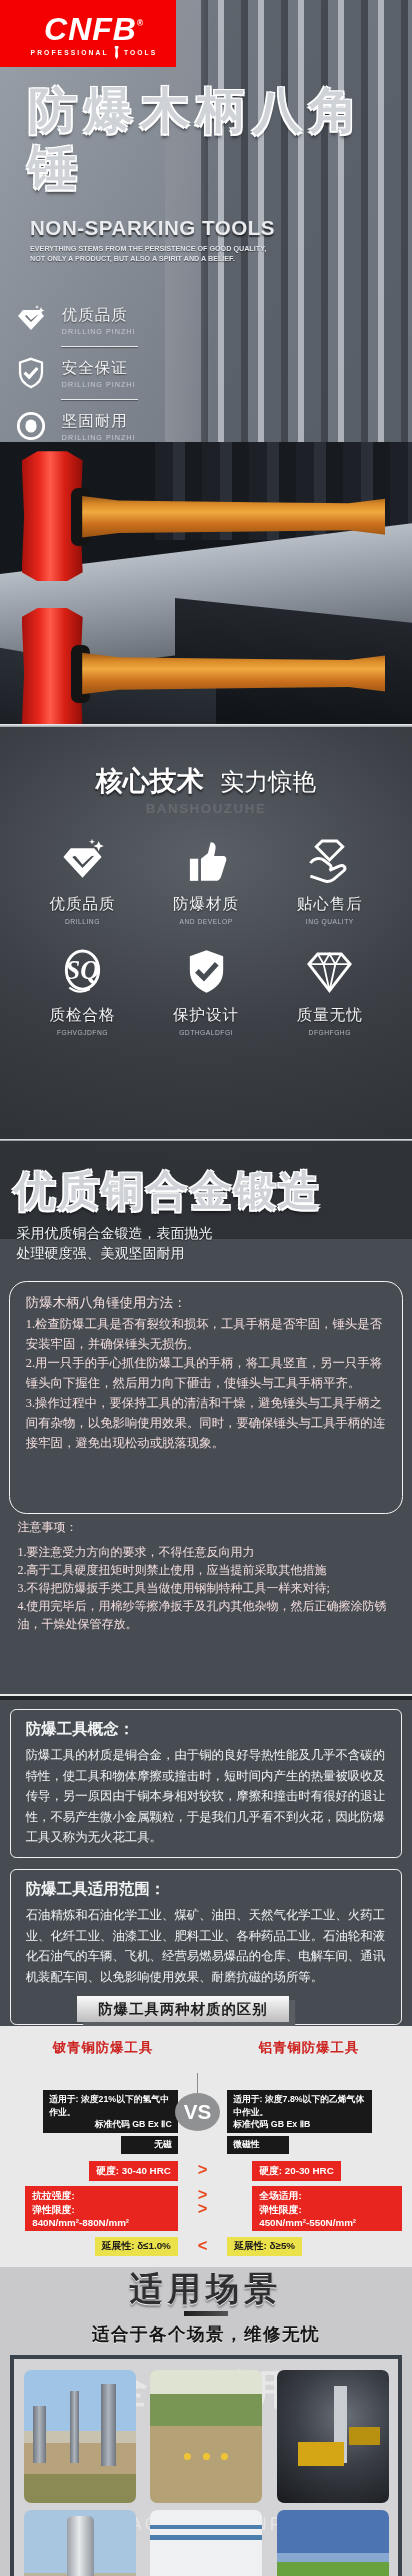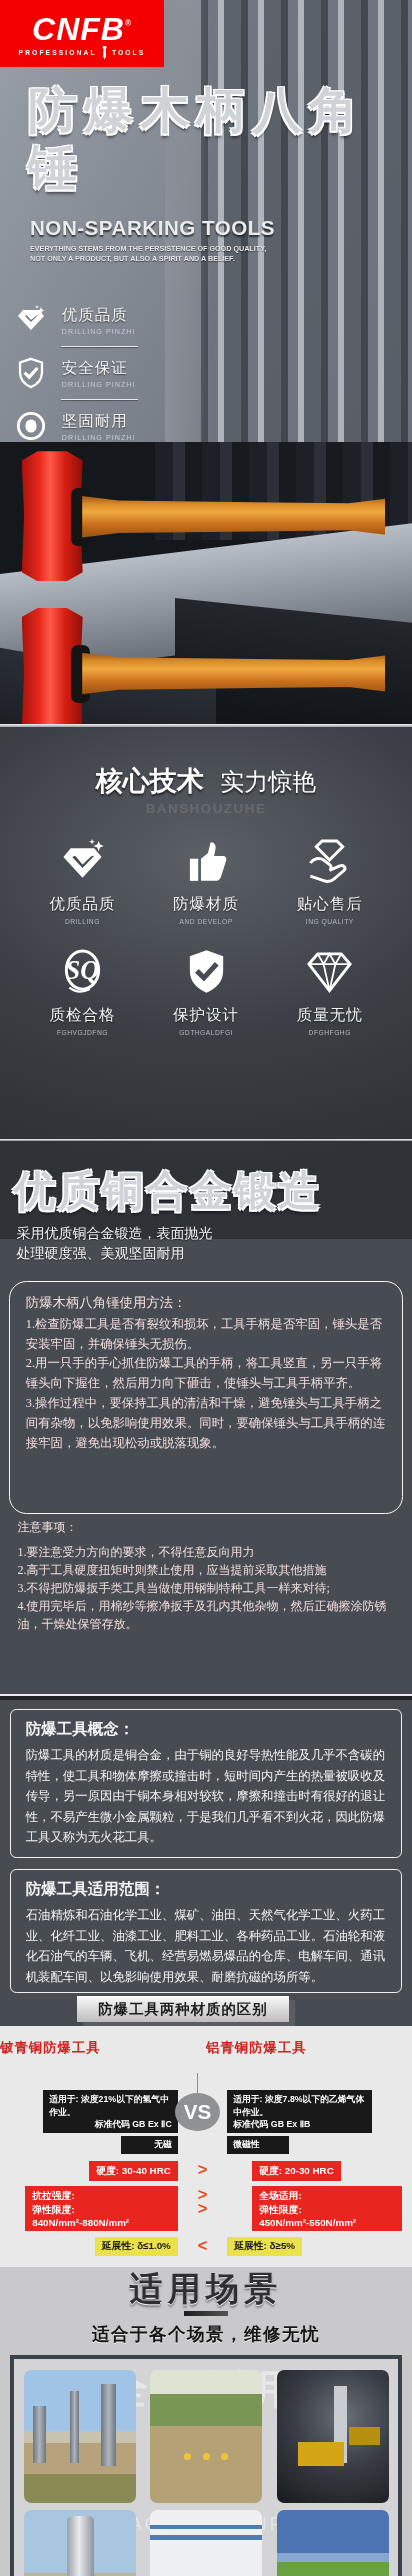--- a/index.html
+++ b/index.html
@@ -7,21 +7,21 @@
         font-family:"Liberation Sans",sans-serif;background:#474c52;}
   
   .hero{position:absolute;top:0;left:0;width:412px;height:724px;overflow:hidden;
         background:linear-gradient(120deg,#9aa0a8 0%,#7c828b 45%,#5e646d 100%);}
   .hero-stripes{position:absolute;top:0;left:201px;width:211px;height:453px;
         background:repeating-linear-gradient(90deg,#3a3f46 0 7.2px,#6d737c 7.2px 17.5px,#b9bec5 17.5px 23px,#565c64 23px 40px);
         opacity:.85;}
   .hero-stripes-fade{position:absolute;top:0;left:165px;width:46px;height:453px;
         background:linear-gradient(90deg,#8b9098,rgba(139,144,152,0));}
   .logo{position:absolute;top:0;left:0;width:164px;height:67px;background:#f40000;
-        display:flex;flex-direction:column;align-items:center;justify-content:center;}
+        display:flex;flex-direction:column;align-items:center;justify-content:center;padding-left:12px;}
   .logo-main{color:#fff;font-size:32px;font-weight:bold;font-style:italic;letter-spacing:1px;line-height:31px;}
   .logo-main sup{font-size:8.2px;font-style:normal;vertical-align:14.4px;}
   .logo-sub{display:flex;align-items:center;gap:4.1px;color:#fff;font-size:6.7px;letter-spacing:2.1px;margin-top:1px;font-weight:bold;}
   .metal-text{color:#cfd3d8;text-shadow:-1.5px -1.5px 0 #fff,1.5px -1.5px 0 #fff,-1.5px 1.5px 0 #fff,1.5px 1.5px 0 #fff,0 3.6px 3.1px rgba(0,0,0,.55);}
   .hero-title{position:absolute;left:28px;top:82px;width:371px;
         font-family:"Liberation Serif",serif;font-weight:bold;
         font-size:49px;line-height:57px;letter-spacing:7.2px;}
   .hero-sub{position:absolute;left:30px;top:216px;font-size:20.6px;font-weight:bold;color:#e9ebee;
         text-shadow:0 1.5px 1.5px rgba(0,0,0,.6);letter-spacing:0.5px;}
   .hero-desc{position:absolute;left:30px;top:244px;font-size:7.2px;font-weight:bold;color:#e2e5e9;
@@ -78,31 +78,31 @@
   .hand-text{color:#f2dcdc;font-size:12.4px;line-height:1.6;font-family:"Liberation Serif",serif;}
   .usage-title{font-size:13.4px;font-weight:normal;margin-bottom:1px;}
   .notes{position:absolute;top:794px;left:17.5px;width:378px;}
   .notes-title{font-size:13px;margin-bottom:7.2px;}
   .notes .hand-text{font-size:12px;line-height:1.5;}
   .sep-bar{position:absolute;top:970px;left:0;width:412px;height:6.2px;
         background:linear-gradient(180deg,#e9e9e9 0 35%,#1f2226 35% 100%);}
   .info-box{position:absolute;left:10.3px;width:392px;box-sizing:border-box;border:1px solid #eff0f1;
         border-radius:6.2px;padding:9.3px 14.4px;color:#f2f3f4;}
   .concept-box{top:985px;height:149px;}
-  .scope-box{top:1145px;height:124px;}
+  .scope-box{top:1145px;height:156px;}
   .info-title{font-size:15.5px;font-weight:bold;margin-bottom:5.2px;}
   .info-body{font-size:12.4px;line-height:1.65;}
   .banner{position:absolute;top:1272px;left:77px;width:212px;height:26px;
         background:linear-gradient(180deg,#fafafa 0%,#d8d8d8 55%,#bdbdbd 100%);
         box-shadow:6.2px 4.1px 0 #5a5e63;display:flex;align-items:center;justify-content:center;}
   .banner-text{font-size:14.4px;font-weight:bold;color:#1e1e1e;letter-spacing:1px;}
   
   .vs{position:absolute;top:2026px;left:0;width:412px;height:241px;background:#e9e9e9;overflow:hidden;}
   .vs-head{position:absolute;top:13.4px;left:0;width:412px;display:flex;}
-  .vs-head .ht{flex:1;font-size:13.4px;font-weight:bold;color:#cc2420;letter-spacing:1px;}
+  .vs-head .ht{flex:1;text-align:center;font-size:13.4px;font-weight:bold;color:#cc2420;letter-spacing:1px;}
   .vs-vline{position:absolute;left:197px;top:47px;width:1px;height:23px;background:#8b8b8b;}
   .vs-circle{position:absolute;left:175px;top:67px;width:45px;height:38px;border-radius:50%;
         background:#8f9193;display:flex;align-items:center;justify-content:center;
         color:#fff;font-size:20.6px;font-weight:bold;}
   .vs-row{position:absolute;left:0;width:412px;display:flex;align-items:flex-start;}
   .vs-row .l{flex:0 0 178px;display:flex;justify-content:flex-end;}
   .vs-row .m{flex:0 0 49px;display:flex;justify-content:center;align-items:center;}
   .vs-row .r{flex:1;display:flex;justify-content:flex-start;padding-right:10.3px;}
   .box{box-sizing:border-box;font-weight:bold;}
   .box.black{background:#191919;color:#fff;font-size:8.8px;padding:3.1px 6.2px;}

